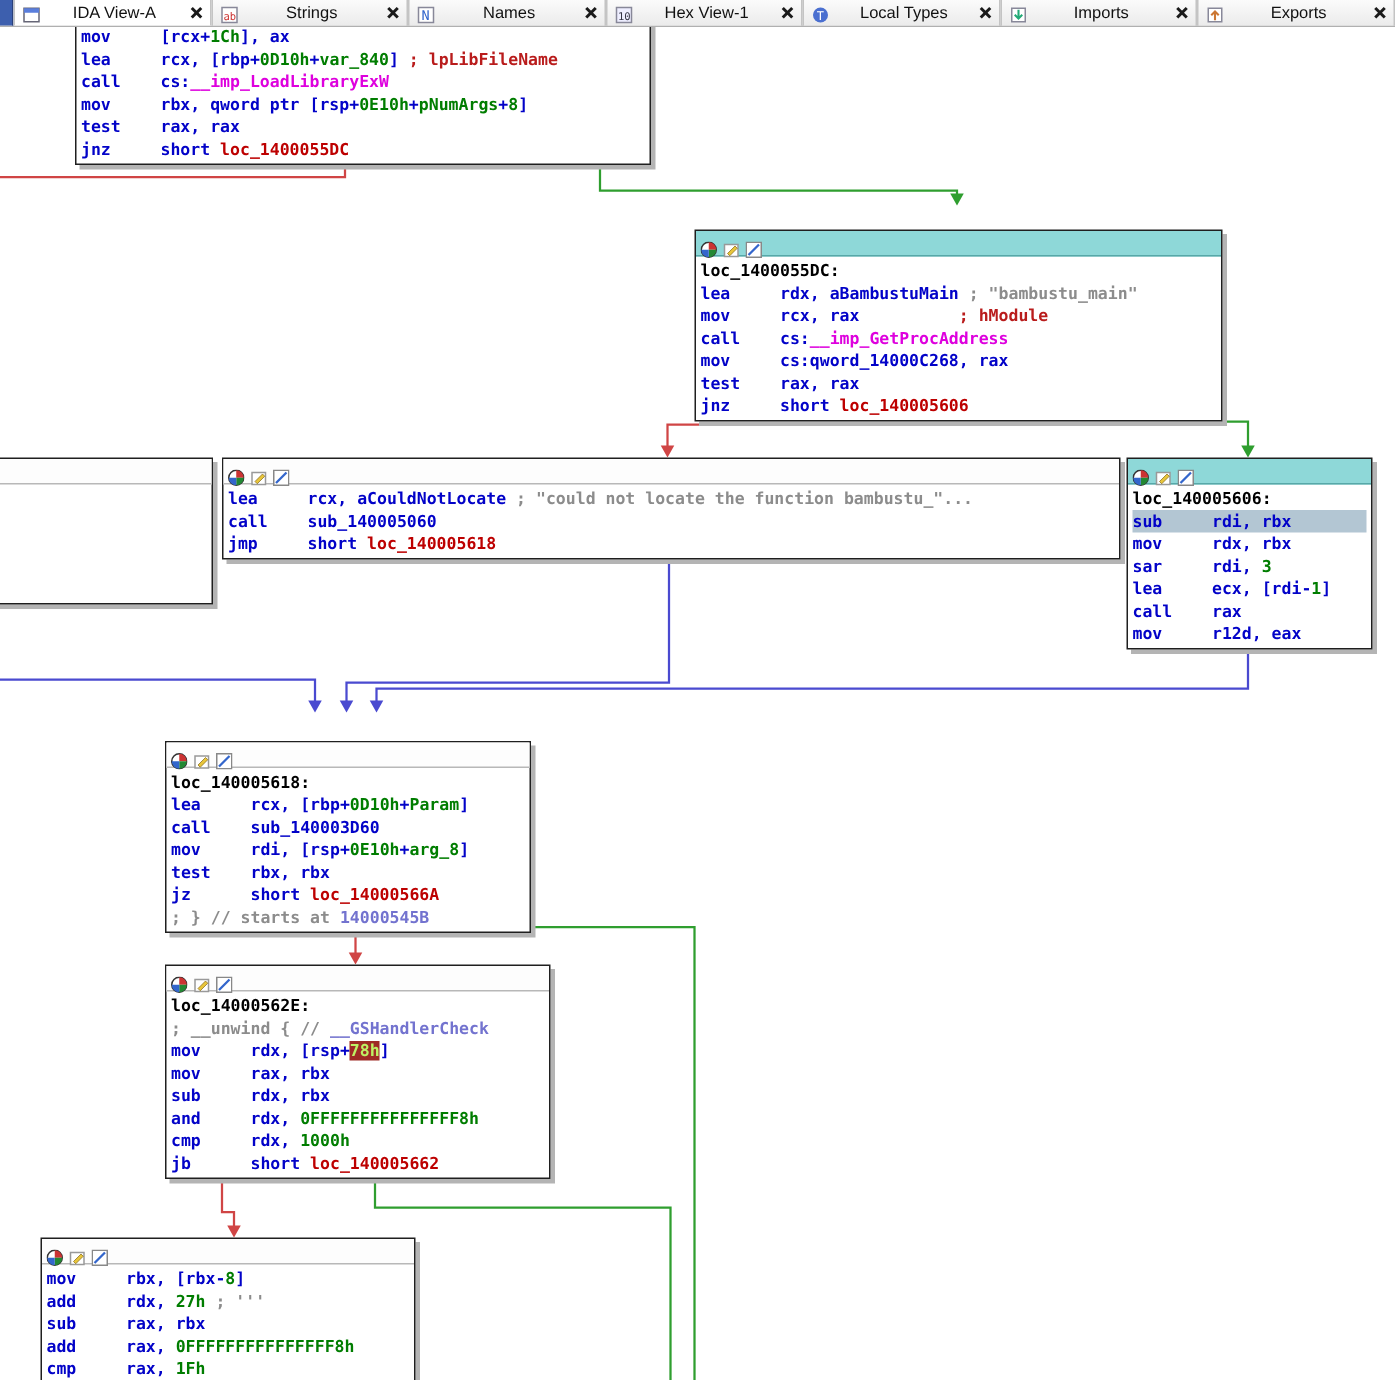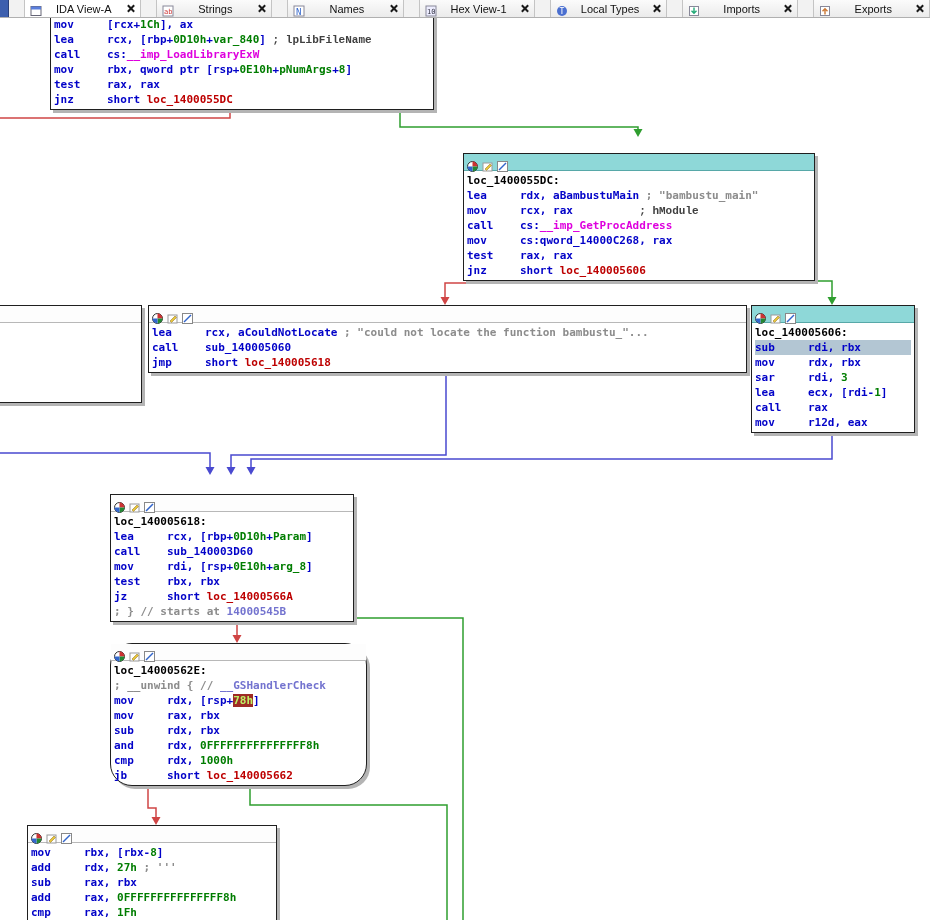--- a/index.html
+++ b/index.html
@@ -1,20 +1,20 @@
 <!DOCTYPE html>
 <html><head>
 <meta charset="utf-8">
 <style>
   html,body{margin:0;padding:0;width:930px;height:920px;overflow:hidden;background:#ffffff;}
   body{position:relative;font-family:"DejaVu Sans Mono",monospace;}
 
   
   #tabbar{position:absolute;top:0;left:0;width:930px;height:17px;z-index:10;
-          display:flex;align-items:stretch;gap:15px;background:#f2f2f2;
+          display:flex;align-items:stretch;gap:0;background:#f2f2f2;
           border-bottom:1px solid #b0b0b0;font-family:"Liberation Sans",sans-serif;}
   .dock{width:8px;background:#3d5fae;border-right:1px solid #2a407a;}
   .tab{flex:1;display:flex;align-items:center;gap:4px;padding:0 5px;
        border-left:1px solid #c4c4c4;border-right:1px solid #c4c4c4;
        background:linear-gradient(#fbfbfb,#ebebeb);cursor:default;}
   .tab.active{background:#ffffff;}
   .tablabel{flex:1;text-align:center;font-size:11px;color:#111;white-space:nowrap;overflow:hidden;}
   .tabicon{width:12px;height:12px;display:inline-block;flex:none;}
   .xicon{width:9px;height:9px;position:relative;flex:none;}
   .xicon::before,.xicon::after{content:"";position:absolute;left:4px;top:0;width:2px;height:9px;background:#1a1a1a;}
@@ -34,21 +34,21 @@
   .nbody{padding:2px 3px;overflow:hidden;}
   .line{white-space:pre;font-size:11px;line-height:15px;height:15px;font-weight:bold;color:#000;}
   .line.hl{background:#b3c6d3;}
 
   
   .tk-c {color:#0202c8;}   
   .tk-n {color:#007d00;}   
   .tk-i {color:#de00de;}   
   .tk-r {color:#bd0000;}   
   .tk-l {color:#000000;}   
-  .tk-cb{color:#404040;font-family:Liberation Mono, monospace;}   
+  .tk-cb{color:#b91c1c;}   
   .tk-cg{color:#8c8c8c;}   
   .tk-cn{color:#7373cf;}   
   .tk-hn{background:#9e2b25;color:#bef264;} 
 </style>
 </head>
 <body>
 
 <div id="canvas">
   <svg id="edges" width="930" height="920" viewBox="0 0 930 920">
       <polyline points="400,110 400,127 638,127 638,130" fill="none" stroke="#2f9e2f" stroke-width="1.5"></polyline>
@@ -189,21 +189,21 @@
         <div class="nbody">
           <div class="line"><span class="tk-l">loc_140005618:</span></div>
           <div class="line"><span class="tk-c">lea     rcx, [rbp+</span><span class="tk-n">0D10h</span><span class="tk-c">+</span><span class="tk-n">Param</span><span class="tk-c">]</span></div>
           <div class="line"><span class="tk-c">call    sub_140003D60</span></div>
           <div class="line"><span class="tk-c">mov     rdi, [rsp+</span><span class="tk-n">0E10h</span><span class="tk-c">+</span><span class="tk-n">arg_8</span><span class="tk-c">]</span></div>
           <div class="line"><span class="tk-c">test    rbx, rbx</span></div>
           <div class="line"><span class="tk-c">jz      short </span><span class="tk-r">loc_14000566A</span></div>
           <div class="line"><span class="tk-cg">; } // starts at </span><span class="tk-cn">14000545B</span></div>
         </div>
       </div>
-      <div class="node" style="left: 110px; top: 643px; width: 255px; border-radius: 22px;">
+      <div class="node" style="left: 110px; top: 643px; width: 255px;">
         <div class="nhead">
           <span class="hic"><svg width="11" height="11">
               <circle cx="5.5" cy="5.5" r="5" fill="#fff" stroke="#333"></circle>
               <path d="M5.5 0.5 A5 5 0 0 1 10.5 5.5 L5.5 5.5 Z" fill="#c33"></path>
               <path d="M10.5 5.5 A5 5 0 0 1 5.5 10.5 L5.5 5.5 Z" fill="#283"></path>
               <path d="M5.5 10.5 A5 5 0 0 1 0.5 5.5 L5.5 5.5 Z" fill="#36c"></path>
             </svg></span>
           <span class="hic"><svg width="11" height="11">
               <rect x="1" y="2" width="9" height="8" fill="#fff" stroke="#999"></rect>
               <path d="M3 8 L8 3 L9.5 4.5 L4.5 9.5 Z" fill="#e8c53a" stroke="#8a6d1d" stroke-width="0.5"></path>

